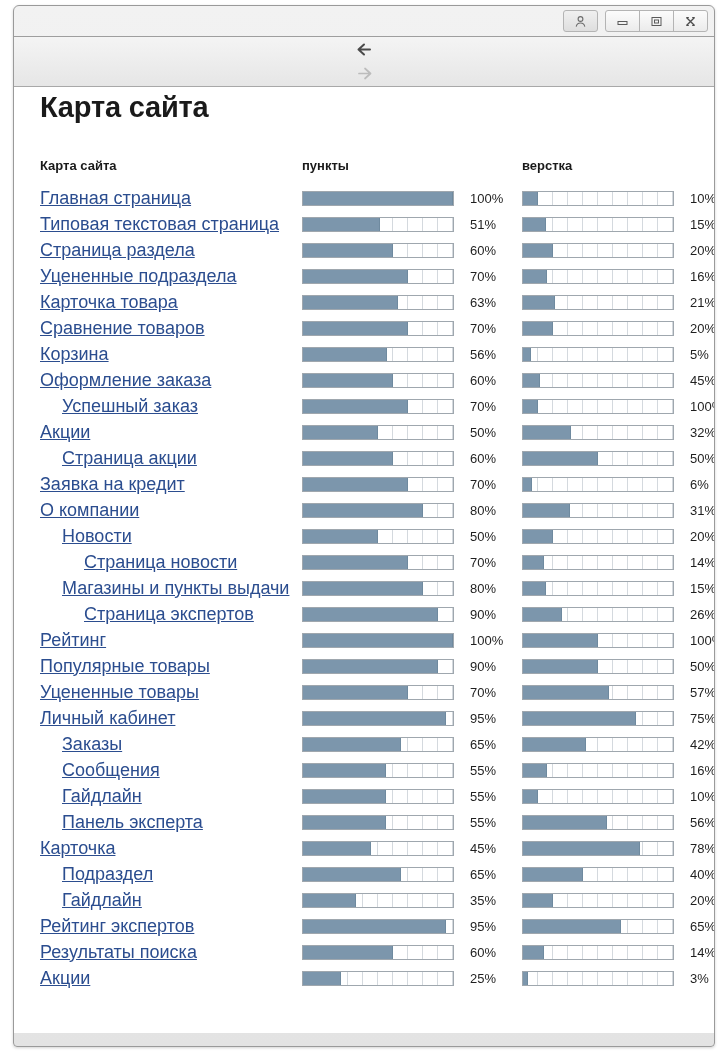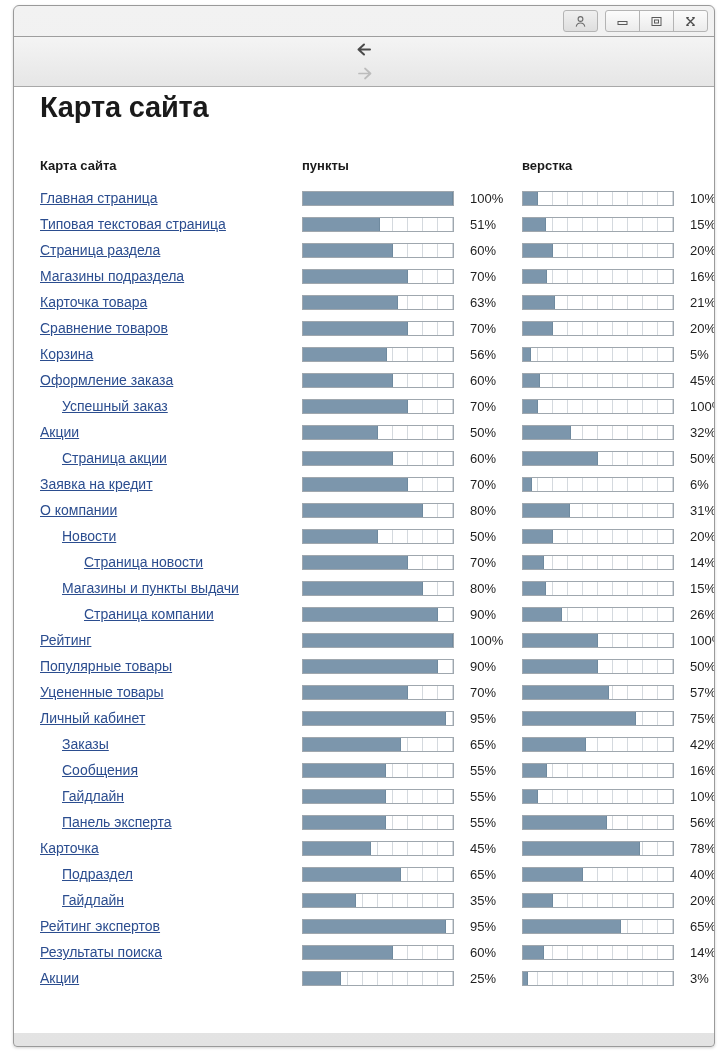--- a/index.html
+++ b/index.html
@@ -192,21 +192,21 @@
     vertical-align: bottom;
   }
   #sitemap td {
     padding: 0;
     vertical-align: middle;
     height: 26px;
   }
   tr.grp-gap > td { padding-top: 10px; }
 
   .node-link {
-    font-size: 14px;
+    font-size: 18px;
     color: #2b4d8f;
     text-decoration: underline;
     white-space: nowrap;
     cursor: pointer;
   }
   .lvl-0 { padding-left: 0; }
   .lvl-1 { padding-left: 22px; }
   .lvl-2 { padding-left: 44px; }
 
   
@@ -413,21 +413,21 @@
               <td></td>
               <td>
                 <div class="bar">
                   <div class="ticks"></div>
                   <div class="fill" style="width: 20%;"></div>
                 </div>
               </td>
               <td><span class="pct">20%</span></td>
             </tr>
             <tr>
-              <td><span class="node-link lvl-0">Магазины подраздела</span></td>
+              <td><span class="node-link lvl-0">Уцененные подраздела</span></td>
               <td>
                 <div class="bar">
                   <div class="ticks"></div>
                   <div class="fill" style="width: 70%;"></div>
                 </div>
               </td>
               <td><span class="pct">70%</span></td>
               <td></td>
               <td>
                 <div class="bar">
@@ -647,21 +647,21 @@
               <td></td>
               <td>
                 <div class="bar">
                   <div class="ticks"></div>
                   <div class="fill" style="width: 15%;"></div>
                 </div>
               </td>
               <td><span class="pct">15%</span></td>
             </tr>
             <tr>
-              <td><span class="node-link lvl-2">Страница компании</span></td>
+              <td><span class="node-link lvl-2">Страница экспертов</span></td>
               <td>
                 <div class="bar">
                   <div class="ticks"></div>
                   <div class="fill" style="width: 90%;"></div>
                 </div>
               </td>
               <td><span class="pct">90%</span></td>
               <td></td>
               <td>
                 <div class="bar">

